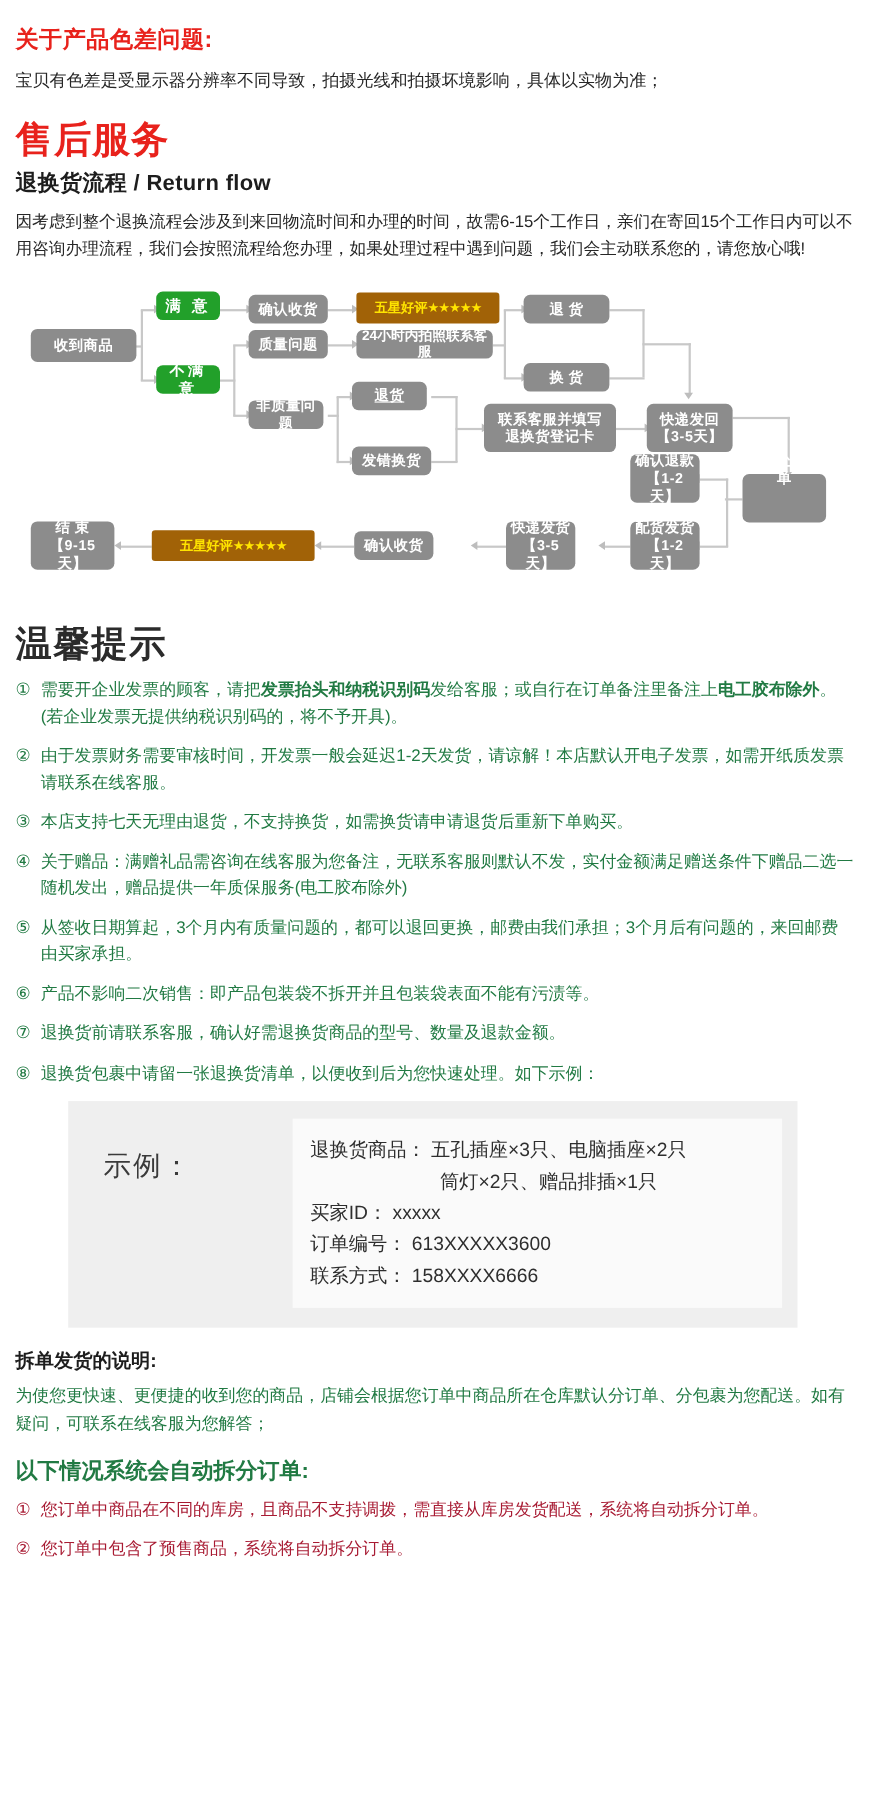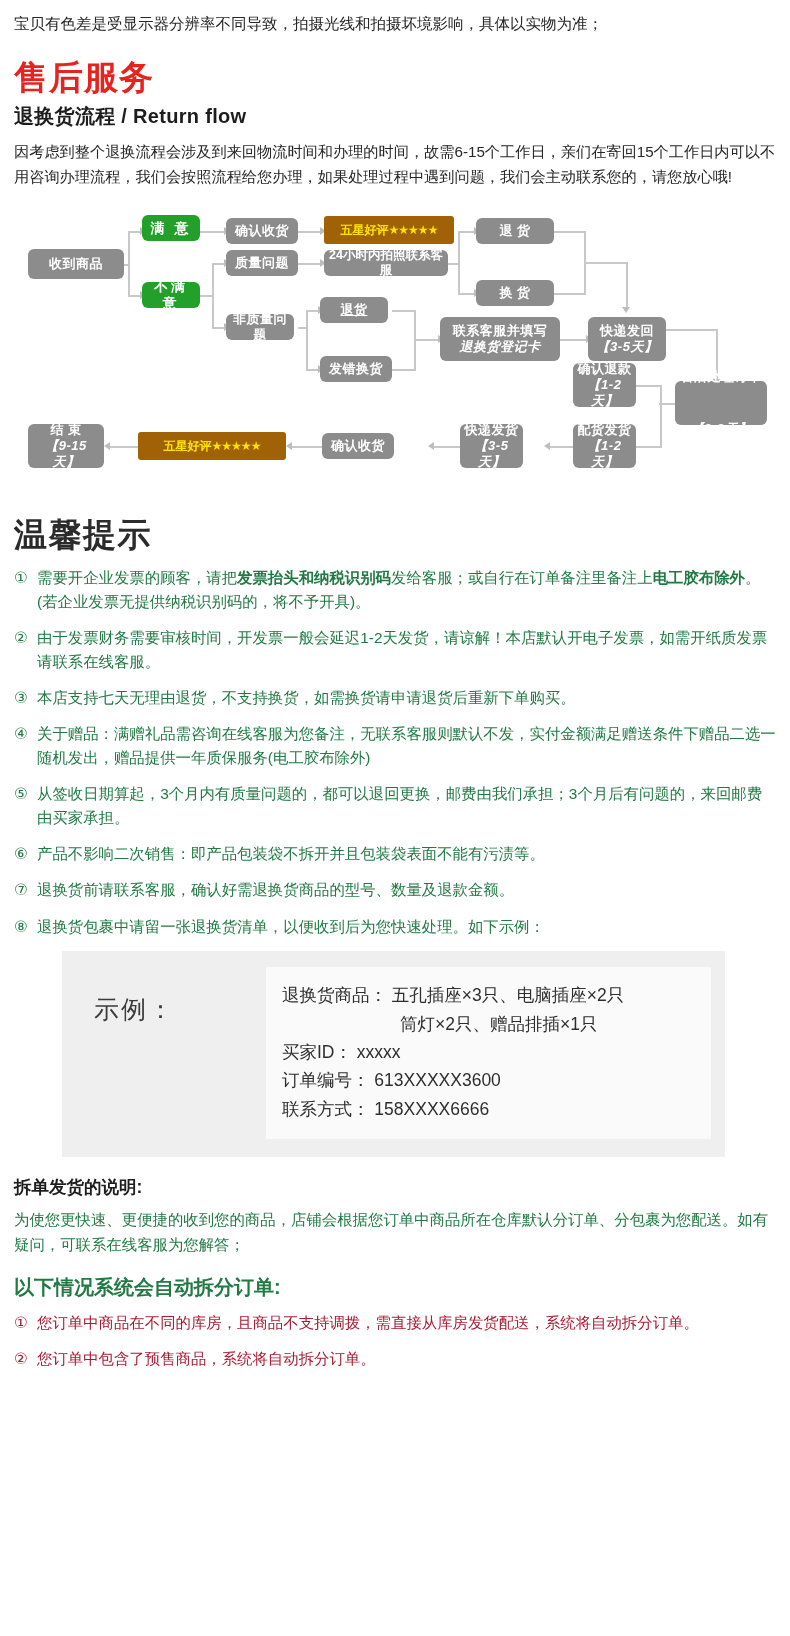--- a/index.html
+++ b/index.html
@@ -149,21 +149,21 @@
   .node.green { background: #22a02a; font-size: 14px; letter-spacing: 3px; }
   .node.red {
     background: #a16207;
     color: #ffe400;
     font-size: 12px;
     letter-spacing: 0;
     border-radius: 3px;
     text-align: center;
   }
   .node .stars { color: #ffe400; letter-spacing: -1px; }
-  .node .l2 { font-weight: bold; font-style: italic; }
+  .node .l2 { font-weight: bold; }
 
   .ln { position: absolute; background: #c8c8c8; }
   .ln.h { height: 2px; }
   .ln.v { width: 2px; }
   .arw {
     position: absolute;
     width: 0; height: 0;
     border-top: 4px solid transparent;
     border-bottom: 4px solid transparent;
   }
@@ -175,20 +175,21 @@
     border-top: 6px solid #bdbdbd;
     border-bottom: none;
   }
 </style>
 </head>
 <body>
 
 <div class="page">
 
   <div>
+    <div class="h-red-sm">关于产品色差问题:</div>
     <div class="p-dark">宝贝有色差是受显示器分辨率不同导致，拍摄光线和拍摄坏境影响，具体以实物为准；</div>
   </div>
 
   <div>
     <div class="h-red-lg">售后服务</div>
     <div class="h-dark-md">退换货流程 / Return flow</div>
     <div class="p-body">因考虑到整个退换流程会涉及到来回物流时间和办理的时间，故需6-15个工作日，亲们在寄回15个工作日内可以不用咨询办理流程，我们会按照流程给您办理，如果处理过程中遇到问题，我们会主动联系您的，请您放心哦!</div>
   </div>
 
   <div class="flow">
@@ -311,21 +312,21 @@
     <div class="node" style="left:426px; top:110px; width:120px; height:44px;">
       <span>联系客服并填写</span>
       <span class="l2">退换货登记卡</span>
     </div>
 
     <div class="node" style="left:574px; top:110px; width:78px; height:44px;">
       <span>快递发回</span>
       <span class="l2">【3-5天】</span>
     </div>
 
-    <div class="node" style="left:661px; top:174px; width:92px; height:44px;gap:36px;">
+    <div class="node" style="left:661px; top:174px; width:76px; height:44px;gap:36px;">
       <span>售后处理订单</span>
       <span class="l2">【2-3天】</span>
     </div>
 
     <div class="node" style="left:559px; top:156px; width:63px; height:44px;">
       <span>确认退款</span>
       <span class="l2">【1-2天】</span>
     </div>
 
     <div class="node" style="left:559px; top:217px; width:63px; height:44px;">

